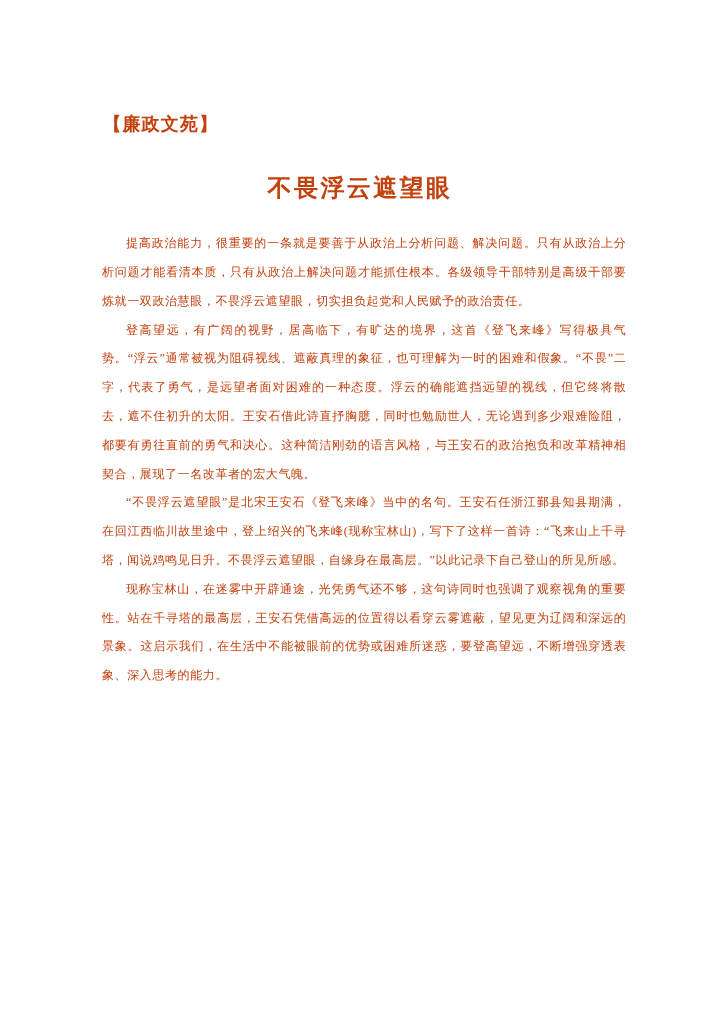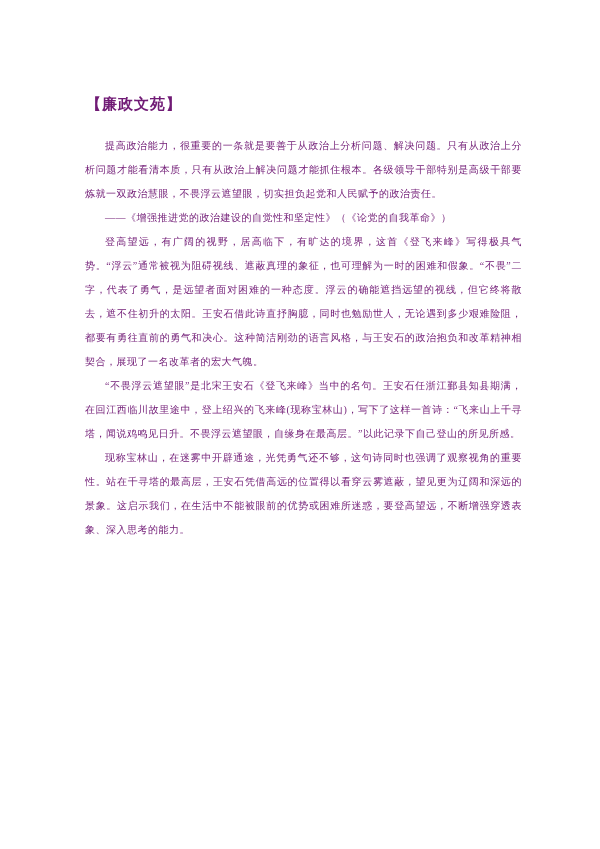--- a/index.html
+++ b/index.html
@@ -6,21 +6,21 @@
     margin: 0;
     padding: 0;
     background: #ffffff;
   }
   .page {
     position: relative;
     width: 600px;
     height: 654px;
     margin: 0 auto;
     background: #ffffff;
-    color: #701a75;
+    color: #c2410c;
     font-family: "Liberation Serif", "DejaVu Serif", serif;
     box-sizing: border-box;
     padding-top: 95px;
     overflow: hidden;
   }
   .section-header {
     margin: 0 0 0 86px;
     font-size: 15px;
     font-weight: 600;
     letter-spacing: 1px;
@@ -55,23 +55,23 @@
     font-size: 15px;
     letter-spacing: 1px;
   }
 </style>
 </head>
 <body>
 
 <div class="page">
   <div class="section-header">【廉政文苑】</div>
 
+  <h1 class="title">不畏浮云遮望眼</h1>
 
   <div class="body-text">
       <p>提高政治能力，很重要的一条就是要善于从政治上分析问题、解决问题。只有从政治上分析问题才能看清本质，只有从政治上解决问题才能抓住根本。各级领导干部特别是高级干部要炼就一双政治慧眼，不畏浮云遮望眼，切实担负起党和人民赋予的政治责任。</p>
-      <p>——《增强推进党的政治建设的自觉性和坚定性》（《论党的自我革命》）</p>
       <p>登高望远，有广阔的视野，居高临下，有旷达的境界，这首《登飞来峰》写得极具气势。“浮云”通常被视为阻碍视线、遮蔽真理的象征，也可理解为一时的困难和假象。“不畏”二字，代表了勇气，是远望者面对困难的一种态度。浮云的确能遮挡远望的视线，但它终将散去，遮不住初升的太阳。王安石借此诗直抒胸臆，同时也勉励世人，无论遇到多少艰难险阻，都要有勇往直前的勇气和决心。这种简洁刚劲的语言风格，与王安石的政治抱负和改革精神相契合，展现了一名改革者的宏大气魄。</p>
       <p>“不畏浮云遮望眼”是北宋王安石《登飞来峰》当中的名句。王安石任浙江鄞县知县期满，在回江西临川故里途中，登上绍兴的飞来峰(现称宝林山)，写下了这样一首诗：“飞来山上千寻塔，闻说鸡鸣见日升。不畏浮云遮望眼，自缘身在最高层。”以此记录下自己登山的所见所感。</p>
       <p>现称宝林山，在迷雾中开辟通途，光凭勇气还不够，这句诗同时也强调了观察视角的重要性。站在千寻塔的最高层，王安石凭借高远的位置得以看穿云雾遮蔽，望见更为辽阔和深远的景象。这启示我们，在生活中不能被眼前的优势或困难所迷惑，要登高望远，不断增强穿透表象、深入思考的能力。</p>
     </div>
 
   <div class="footer">- 6 -</div>
 </div>
 
 </body></html>

